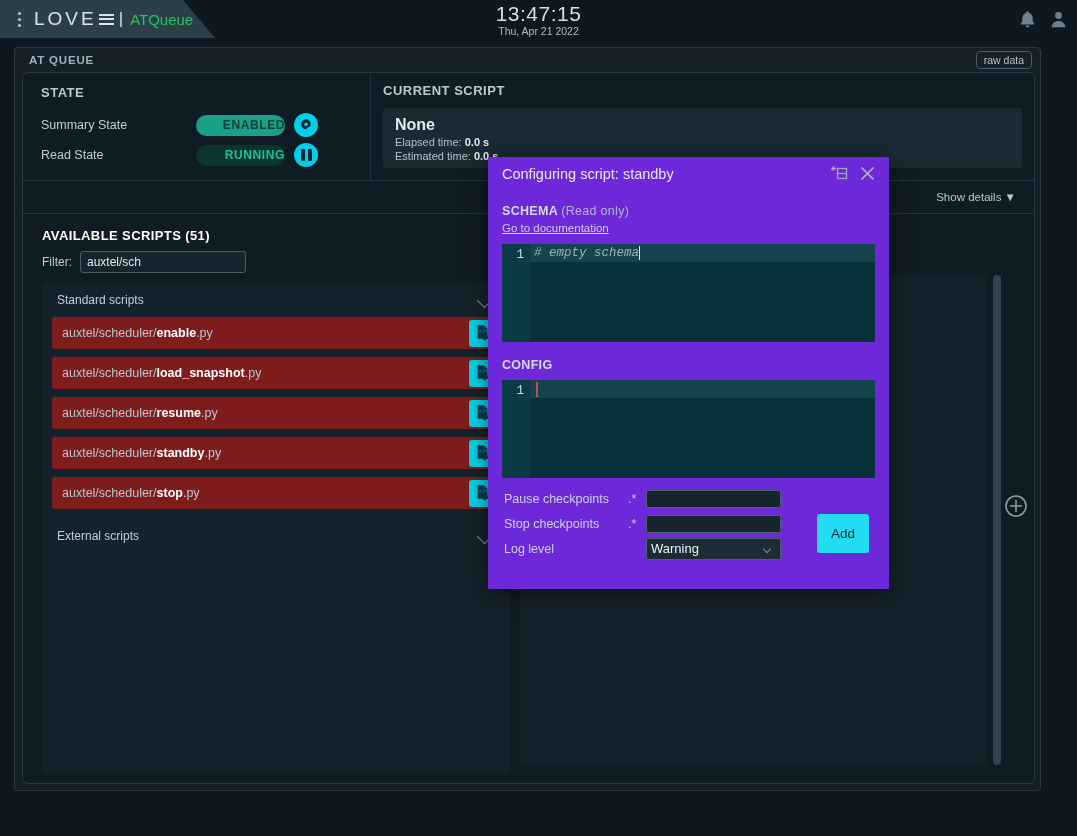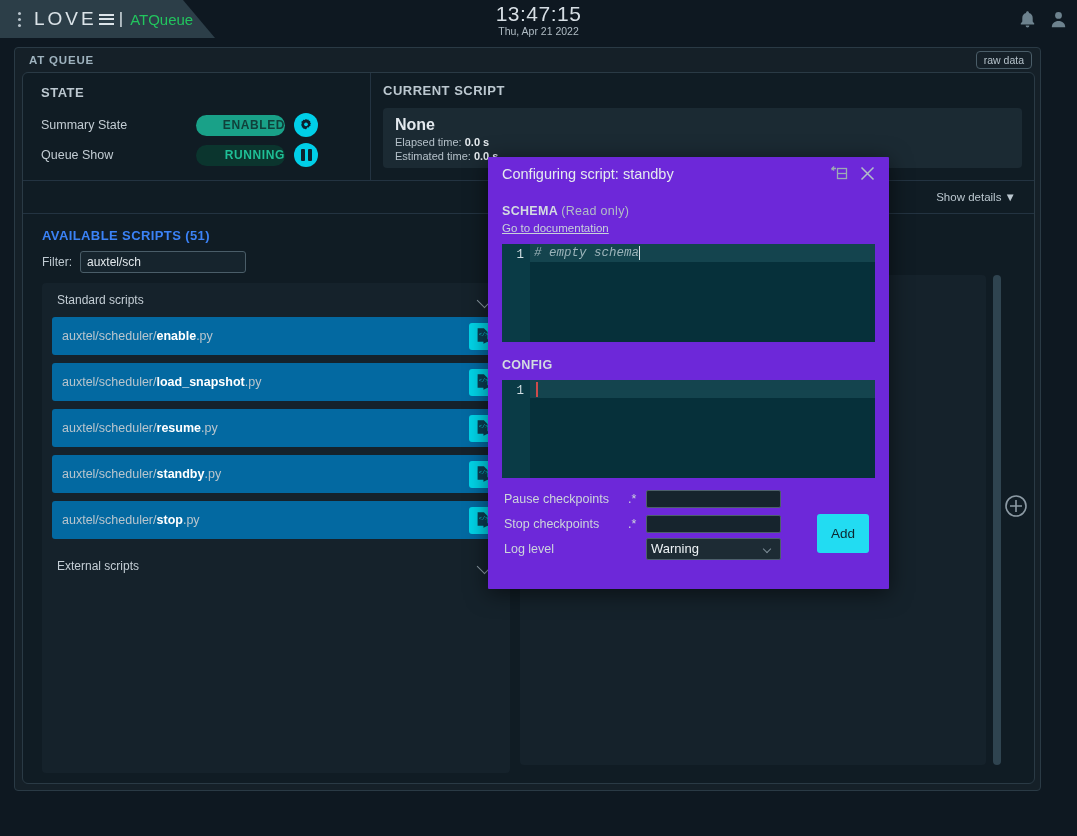--- a/index.html
+++ b/index.html
@@ -112,21 +112,21 @@
   
   #details-row {
     height: 33px; border-bottom: 1px solid #233341; display: flex;
     align-items: center; justify-content: flex-end; padding-right: 18px;
   }
   #show-details { color: #bbc7cf; font-size: 11.5px; cursor: pointer; }
 
   
   #columns { display: flex; height: 570px; padding: 14px 0 0 0; position: relative; }
   #left-col { width: 487px; padding-left: 19px; }
-  #avail-title { color: #3b82f6; font-size: 13px; font-weight: bold; letter-spacing: 0.4px; }
+  #avail-title { color: #ffffff; font-size: 13px; font-weight: bold; letter-spacing: 0.4px; }
   #filter-row { display: flex; align-items: center; margin-top: 8px; }
   #filter-label { color: #bfcad1; font-size: 12px; margin-right: 8px; }
   #filter-input {
     width: 166px; height: 22px; background: #16242d; border: 1px solid #4a5d68;
     border-radius: 3px; color: #e2e8ec; font-size: 12px; padding: 0 6px;
     font-family: "Liberation Sans", sans-serif;
   }
   #scripts-box {
     margin-top: 10px; width: 468px; height: 490px; background: #15222b;
     border-radius: 4px; padding: 0 10px; position: relative;
@@ -135,21 +135,21 @@
     height: 34px; display: flex; align-items: center; justify-content: space-between;
     color: #c4ced5; font-size: 12px; cursor: pointer; padding: 0 5px;
   }
   .chev { width: 17px; height: 10px; position: relative; }
   .chev::before {
     content: ''; position: absolute; left: 1px; top: 0px; width: 10px; height: 10px;
     border-right: 1.6px solid #8b9aa4; border-bottom: 1.6px solid #8b9aa4;
     transform: rotate(45deg);
   }
   .script-row {
-    height: 38px; background: #0369a1; border-radius: 3px; margin-bottom: 8px;
+    height: 32px; background: #7f1d1d; border-radius: 3px; margin-bottom: 8px;
     display: flex; align-items: center; justify-content: space-between;
     padding-left: 10px; position: relative; cursor: pointer;
   }
   .script-text { font-size: 12.5px; color: #b9c5cd; }
   .script-text b { color: #ffffff; }
   .launch-btn {
     width: 27px; height: 27px; background: #00d4e8; border-radius: 3px;
     display: flex; align-items: center; justify-content: center;
     margin-right: 4px; cursor: pointer; flex: none;
   }
@@ -294,21 +294,21 @@
           <div class="badge badge-enabled">ENABLED</div>
           <div class="circle-btn">
             <svg width="14" height="14" viewBox="0 0 16 16">
               <path d="M8 1.2 9.2 2l1.4-.4.8 1.4 1.4.5-.1 1.5 1 1.1-.8 1.3.3 1.4-1.4.6-.6 1.4-1.5-.2L8 13.1l-1.2-.9-1.4.4-.8-1.4-1.4-.5.1-1.5-1-1.1.8-1.3L2.8 4l1.4-.6.6-1.4 1.5.2z" fill="#0c2230"></path>
               <circle cx="8" cy="7.2" r="2.1" fill="#00cfe8"></circle>
             </svg>
           </div>
         </div>
 
         <div class="state-row">
-          <div class="state-label">Queue Show</div>
+          <div class="state-label">Read State</div>
           <div class="badge badge-running">RUNNING</div>
           <div class="circle-btn">
             <span class="pause-bars">
                 <span></span>
                 <span></span>
               </span>
           </div>
         </div>
       </div>
 

